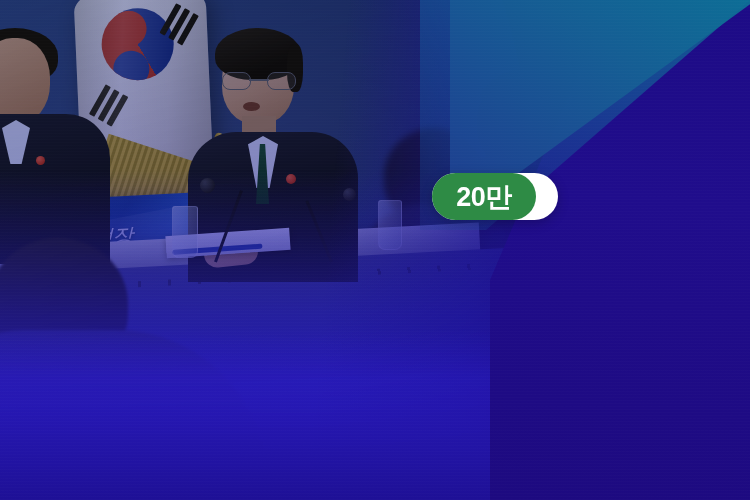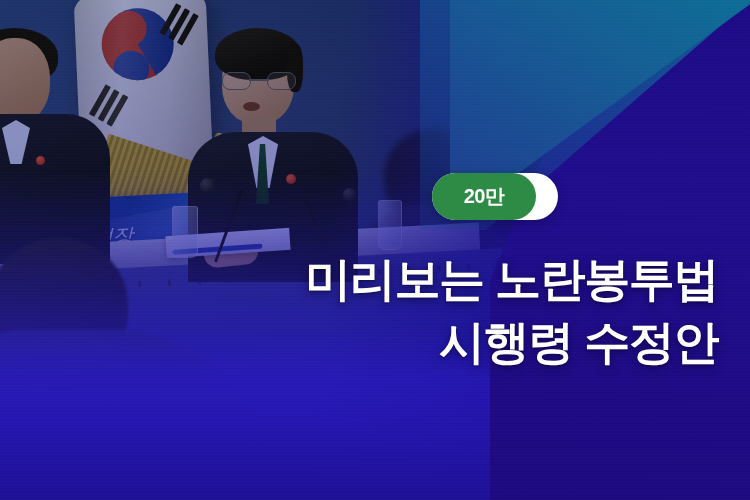--- a/index.html
+++ b/index.html
@@ -412,21 +412,21 @@
     padding-right: 22px;
     box-shadow: 0 3px 12px rgba(0,0,0,0.22);
   }
   .badge-count {
     height: 47px;
     min-width: 104px;
     padding: 0 18px;
     border-radius: 24px;
     background: #2e8b45;
     color: #ffffff;
-    font-size: 20px;
+    font-size: 27px;
     font-weight: bold;
     letter-spacing: -0.5px;
     display: flex;
     align-items: center;
     justify-content: center;
     box-sizing: border-box;
   }
   .badge-label {
     color: #2e8b45;
     font-size: 26px;
@@ -545,18 +545,14 @@
   <div class="block-bottom"></div>
   <div class="block-indigo"></div>
   <div class="wedge-teal2"></div>
   <div class="wedge-teal"></div>
   <div class="grain"></div>
 
   <div class="badge">
     <div class="badge-count">20만</div>
   </div>
 
-  <div class="headline">
-    <span class="line">미리보는 노란봉투법</span>
-    <span class="line">시행령 수정안</span>
-  </div>
 
 </div>
 
 </body></html>

